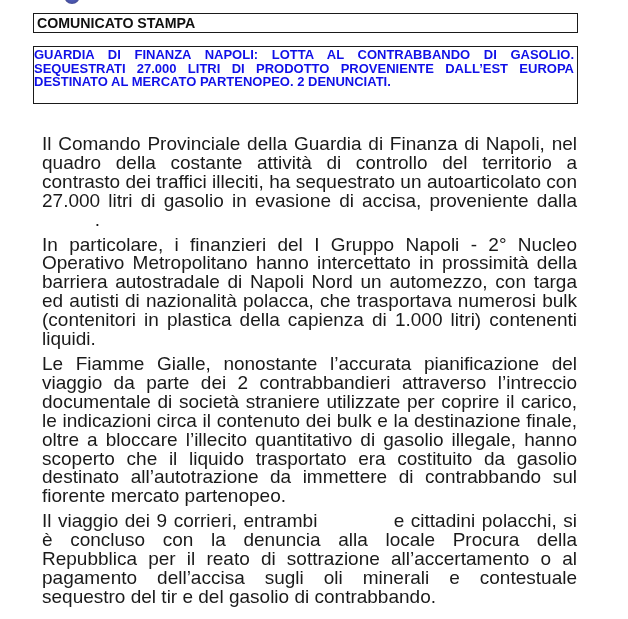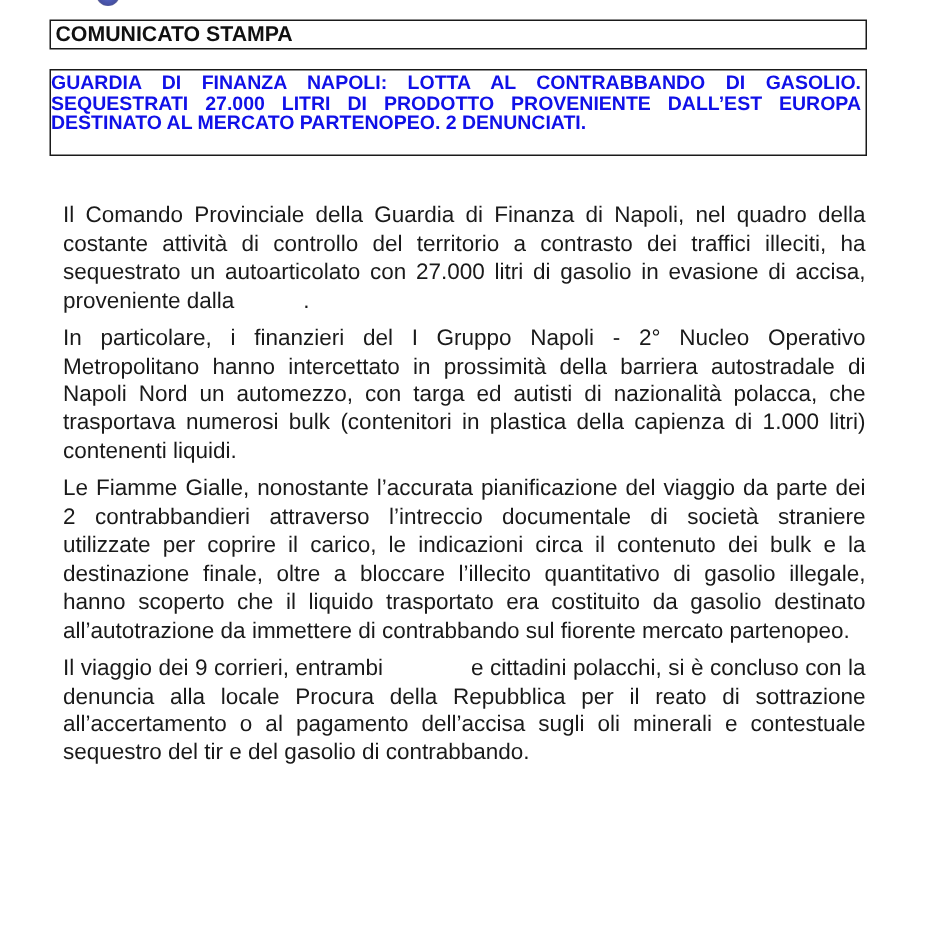--- a/index.html
+++ b/index.html
@@ -56,21 +56,21 @@
       color: #1010e8;
       text-align: justify;
       text-align-last: left;
       overflow: hidden;
     }
     .body-text {
       position: absolute;
       left: 42px;
       top: 135px;
       width: 535px;
-      font-size: 15px;
+      font-size: 19px;
       line-height: 18.9px;
       text-align: justify;
       color: #1a1a1a;
     }
     .body-text p {
       margin: 0 0 6px 0;
     }
     .redacted {
       display: inline-block;
       background: #ffffff;

